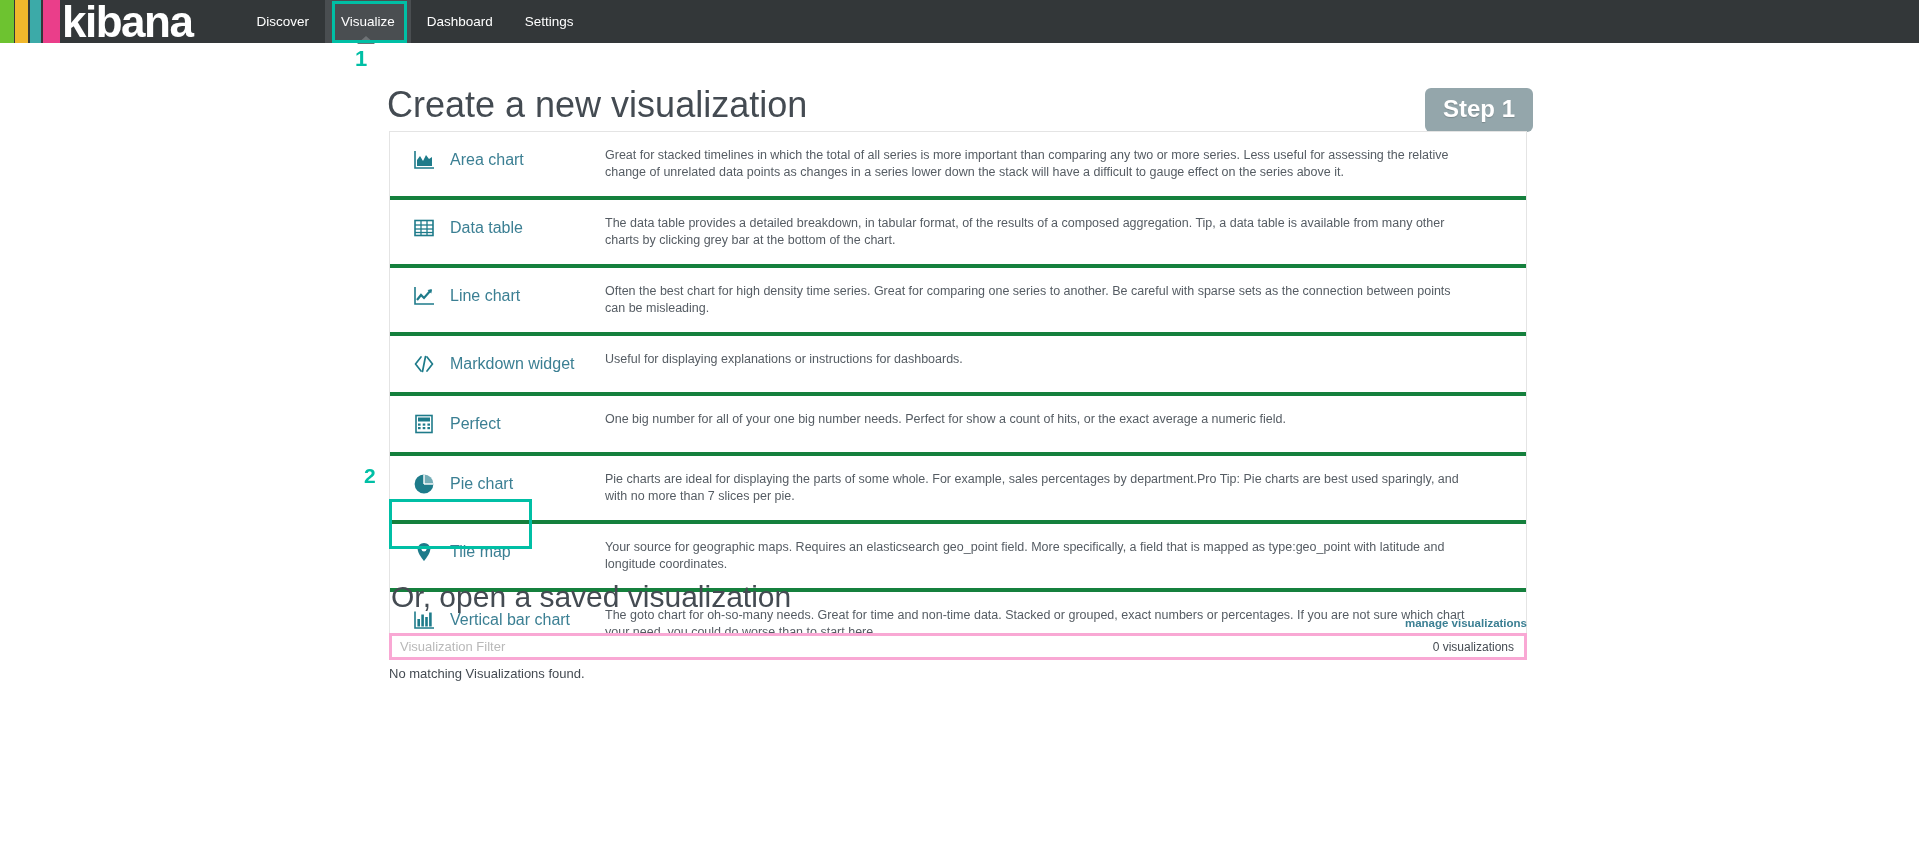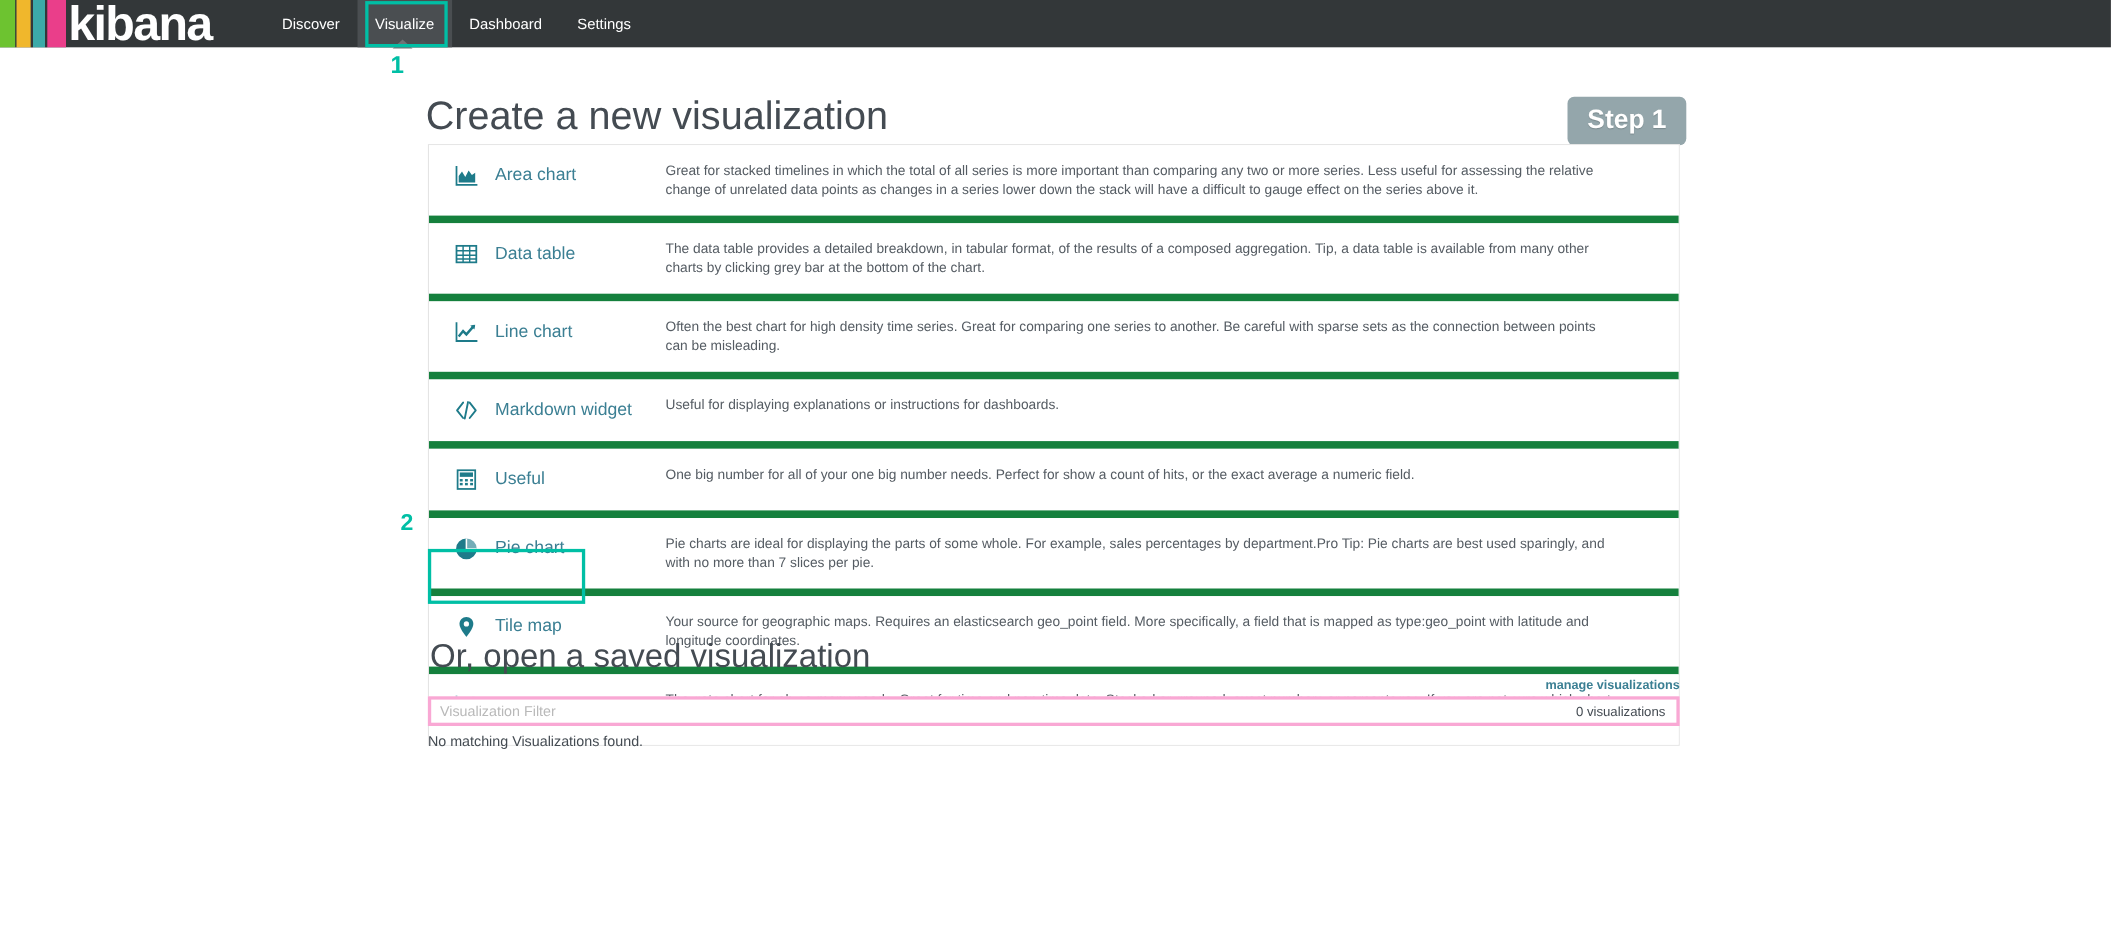--- a/index.html
+++ b/index.html
@@ -152,21 +152,21 @@
     position: absolute;
     left: 2px; top: 88px;
     width: 1138px;
     border: 1px solid #e4e4e4;
     border-bottom: 1px solid #e4e4e4;
     background: #ffffff;
   }
   .vis-row {
     display: flex;
     align-items: flex-start;
-    border-bottom: 7px solid #15803d;
+    border-bottom: 4px solid #15803d;
     min-height: 56px;
     padding: 0;
     cursor: pointer;
     background: #fff;
   }
   .vis-row:last-child { border-bottom: none; }
   .vis-left {
     width: 215px;
     flex: 0 0 215px;
     display: flex;
@@ -370,21 +370,21 @@
               <g fill="#1e7b8a">
                 <rect x="5" y="10.5" width="2.6" height="2.2"></rect>
                 <rect x="9.7" y="10.5" width="2.6" height="2.2"></rect>
                 <rect x="14.4" y="10.5" width="2.6" height="2.2"></rect>
                 <rect x="5" y="14" width="2.6" height="2.2"></rect>
                 <rect x="9.7" y="14" width="2.6" height="2.2"></rect>
                 <rect x="14.4" y="14" width="2.6" height="2.2"></rect>
               </g>
             </svg>
           </span>
-          <span class="vis-name">Useful</span>
+          <span class="vis-name">Perfect</span>
         </div>
         <div class="vis-desc">One big number for all of your one big number needs. Perfect for show a count of hits, or the exact average a numeric field.</div>
       </div>
 
       <div class="vis-row highlight">
         <div class="vis-left">
           <span class="vis-icon">
             <svg width="22" height="22" viewBox="0 0 22 22">
               <path d="M11 11 L11 1.6 A9.4 9.4 0 0 1 20.4 11 Z" fill="#1e7b8a" opacity="0.62"></path>
               <path d="M11 11 L20.4 11 A9.4 9.4 0 1 1 11 1.6 Z" fill="#1e7b8a"></path>

